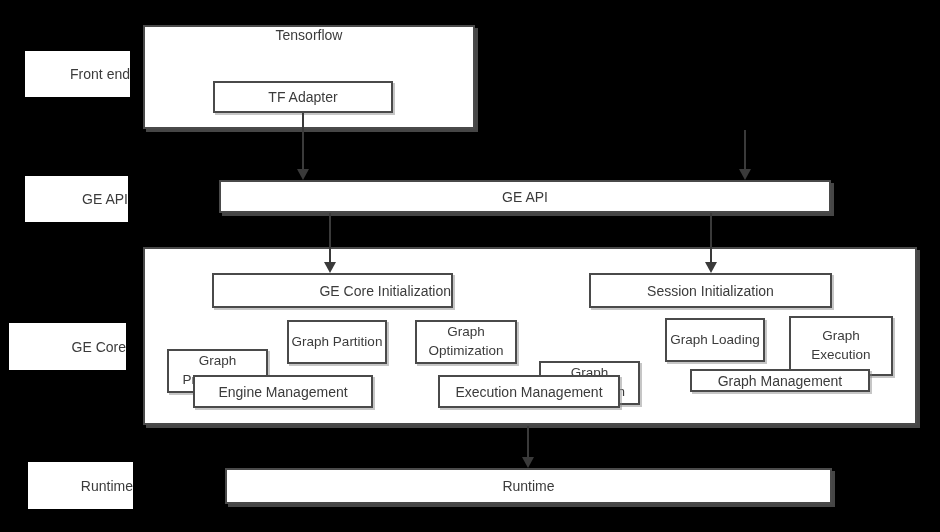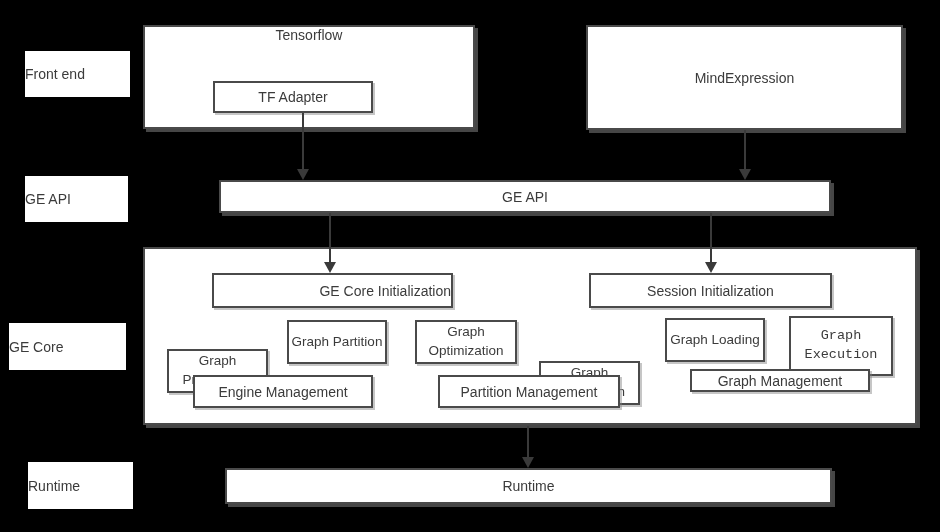--- a/index.html
+++ b/index.html
@@ -1,20 +1,20 @@
 <!DOCTYPE html>
 <html><head>
 <meta charset="utf-8">
 <style>
   html,body{margin:0;padding:0;background:#000;}
   body{width:940px;height:532px;font-family:"Liberation Sans","DejaVu Sans",sans-serif;}
   .stage{position:relative;width:940px;height:532px;background:#000;overflow:hidden;color:#3b3b3b;}
 
   .rowlabel{
-    position:absolute;background:#fff;display:flex;align-items:center;justify-content:flex-start;
+    position:absolute;background:#fff;display:flex;align-items:center;justify-content:flex-end;
     font-size:14px;color:#3b3b3b;box-sizing:border-box;
   }
   .box{
     position:absolute;background:#fff;border:2px solid #4a4a4a;box-sizing:border-box;
     display:flex;align-items:center;justify-content:center;text-align:center;
     font-size:14px;color:#3b3b3b;
   }
   .shadow-lg{box-shadow:3px 3px 0 rgba(128,128,128,.55);}
   .shadow-sm{box-shadow:2px 2px 0 rgba(128,128,128,.45);}
   .module{font-size:13.5px;line-height:1.4;padding:2px;}
@@ -42,25 +42,22 @@
   <div class="rowlabel" style="left:9px;top:323px;width:117px;height:47px;">
     <span>GE Core</span>
   </div>
   <div class="rowlabel" style="left:28px;top:462px;width:105px;height:47px;">
     <span>Runtime</span>
   </div>
 
   <div class="box shadow-lg top-label" style="left:143px;top:25px;width:332px;height:104px;">
     <span>Tensorflow</span>
   </div>
-  <div class="box shadow-sm" style="left:213px;top:81px;width:160px;height:32px;">
+  <div class="box shadow-sm" style="left:213px;top:81px;width:180px;height:32px;">
     <span>TF Adapter</span>
-  </div>
-  <div class="box shadow-lg" style="left:586px;top:25px;width:317px;height:105px;">
-    <span>MindExpression</span>
   </div>
 
   <div class="box shadow-lg" style="left:219px;top:180px;width:612px;height:33px;">
     <span>GE API</span>
   </div>
 
   <div class="box shadow-lg container" style="left:143px;top:247px;width:774px;height:178px;"></div>
 
   <div class="box shadow-sm" style="left:212px;top:273px;width:241px;height:35px;z-index:2;justify-content:flex-end;">
     <span>GE Core Initialization</span>
@@ -77,29 +74,29 @@
   </div>
   <div class="box shadow-sm module" style="left:415px;top:320px;width:102px;height:44px;z-index:2;">
     <span>Graph Optimization</span>
   </div>
   <div class="box shadow-sm module" style="left:539px;top:321px;width:101px;height:44px;z-index:2;margin-top:40px;">
     <span>Graph Compilation</span>
   </div>
   <div class="box shadow-sm module" style="left:665px;top:318px;width:100px;height:44px;z-index:2;">
     <span>Graph Loading</span>
   </div>
-  <div class="box shadow-sm module" style="left:789px;top:316px;width:104px;height:60px;z-index:2;font-family:Liberation Mono, monospace;">
+  <div class="box shadow-sm module" style="left:789px;top:316px;width:104px;height:60px;z-index:2;">
     <span>Graph Execution</span>
   </div>
 
   <div class="box shadow-sm" style="left:193px;top:375px;width:180px;height:33px;z-index:2;">
     <span>Engine Management</span>
   </div>
   <div class="box shadow-sm" style="left:438px;top:375px;width:182px;height:33px;z-index:2;">
-    <span>Partition Management</span>
+    <span>Execution Management</span>
   </div>
   <div class="box shadow-sm" style="left:690px;top:369px;width:180px;height:23px;z-index:2;">
     <span>Graph Management</span>
   </div>
 
   <div class="box shadow-lg" style="left:225px;top:468px;width:607px;height:36px;">
     <span>Runtime</span>
   </div>
 
   <div class="arrow" style="left:302px;top:113px;height:56px;"></div>

